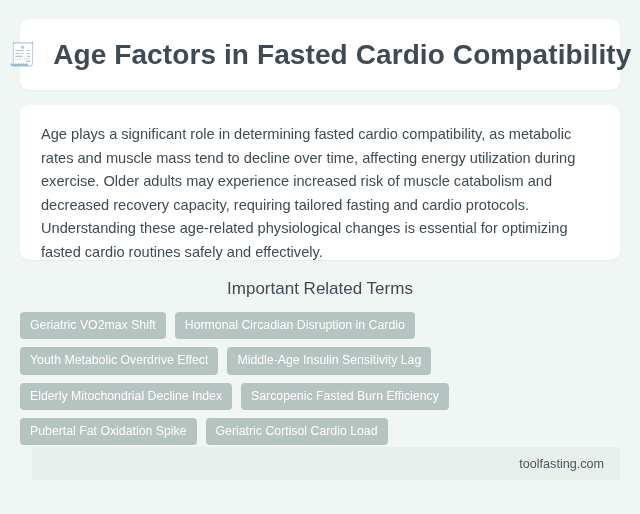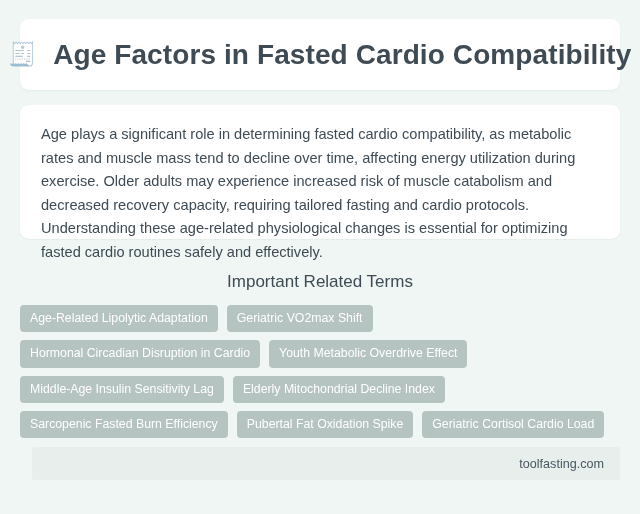--- a/index.html
+++ b/index.html
@@ -54,32 +54,32 @@
   }
 
   
   .body-card {
     margin-top: 15px;
     background: #ffffff;
     border-radius: 9px;
     box-shadow: 0 1px 2px rgba(60, 80, 90, 0.06);
     box-sizing: border-box;
     padding: 18px 21px 19px 21px;
-    height: 134px;
+    height: 155px;
   }
   .body-text {
     font-size: 14.6px;
     line-height: 23.5px;
     color: #3e4b54;
     margin: 0;
   }
 
   
   .terms-section {
-    margin-top: 33px;
+    margin-top: 19px;
   }
   .terms-heading {
     text-align: center;
     font-size: 17px;
     color: #3f4b54;
     margin: 0 0 13px 0;
     font-weight: 400;
   }
   .tag-list {
     display: flex;
@@ -130,21 +130,20 @@
     </div>
   </div>
 
   <div class="body-card">
     <p class="body-text">Age plays a significant role in determining fasted cardio compatibility, as metabolic rates and muscle mass tend to decline over time, affecting energy utilization during exercise. Older adults may experience increased risk of muscle catabolism and decreased recovery capacity, requiring tailored fasting and cardio protocols. Understanding these age-related physiological changes is essential for optimizing fasted cardio routines safely and effectively.</p>
   </div>
 
   <div class="terms-section">
     <h2 class="terms-heading">Important Related Terms</h2>
     <div class="tag-list">
-        <span class="tag">Age-Related Lipolytic Adaptation</span>
         <span class="tag">Geriatric VO2max Shift</span>
         <span class="tag">Hormonal Circadian Disruption in Cardio</span>
         <span class="tag">Youth Metabolic Overdrive Effect</span>
         <span class="tag">Middle-Age Insulin Sensitivity Lag</span>
         <span class="tag">Elderly Mitochondrial Decline Index</span>
         <span class="tag">Sarcopenic Fasted Burn Efficiency</span>
         <span class="tag">Pubertal Fat Oxidation Spike</span>
         <span class="tag">Geriatric Cortisol Cardio Load</span>
       </div>
   </div>

